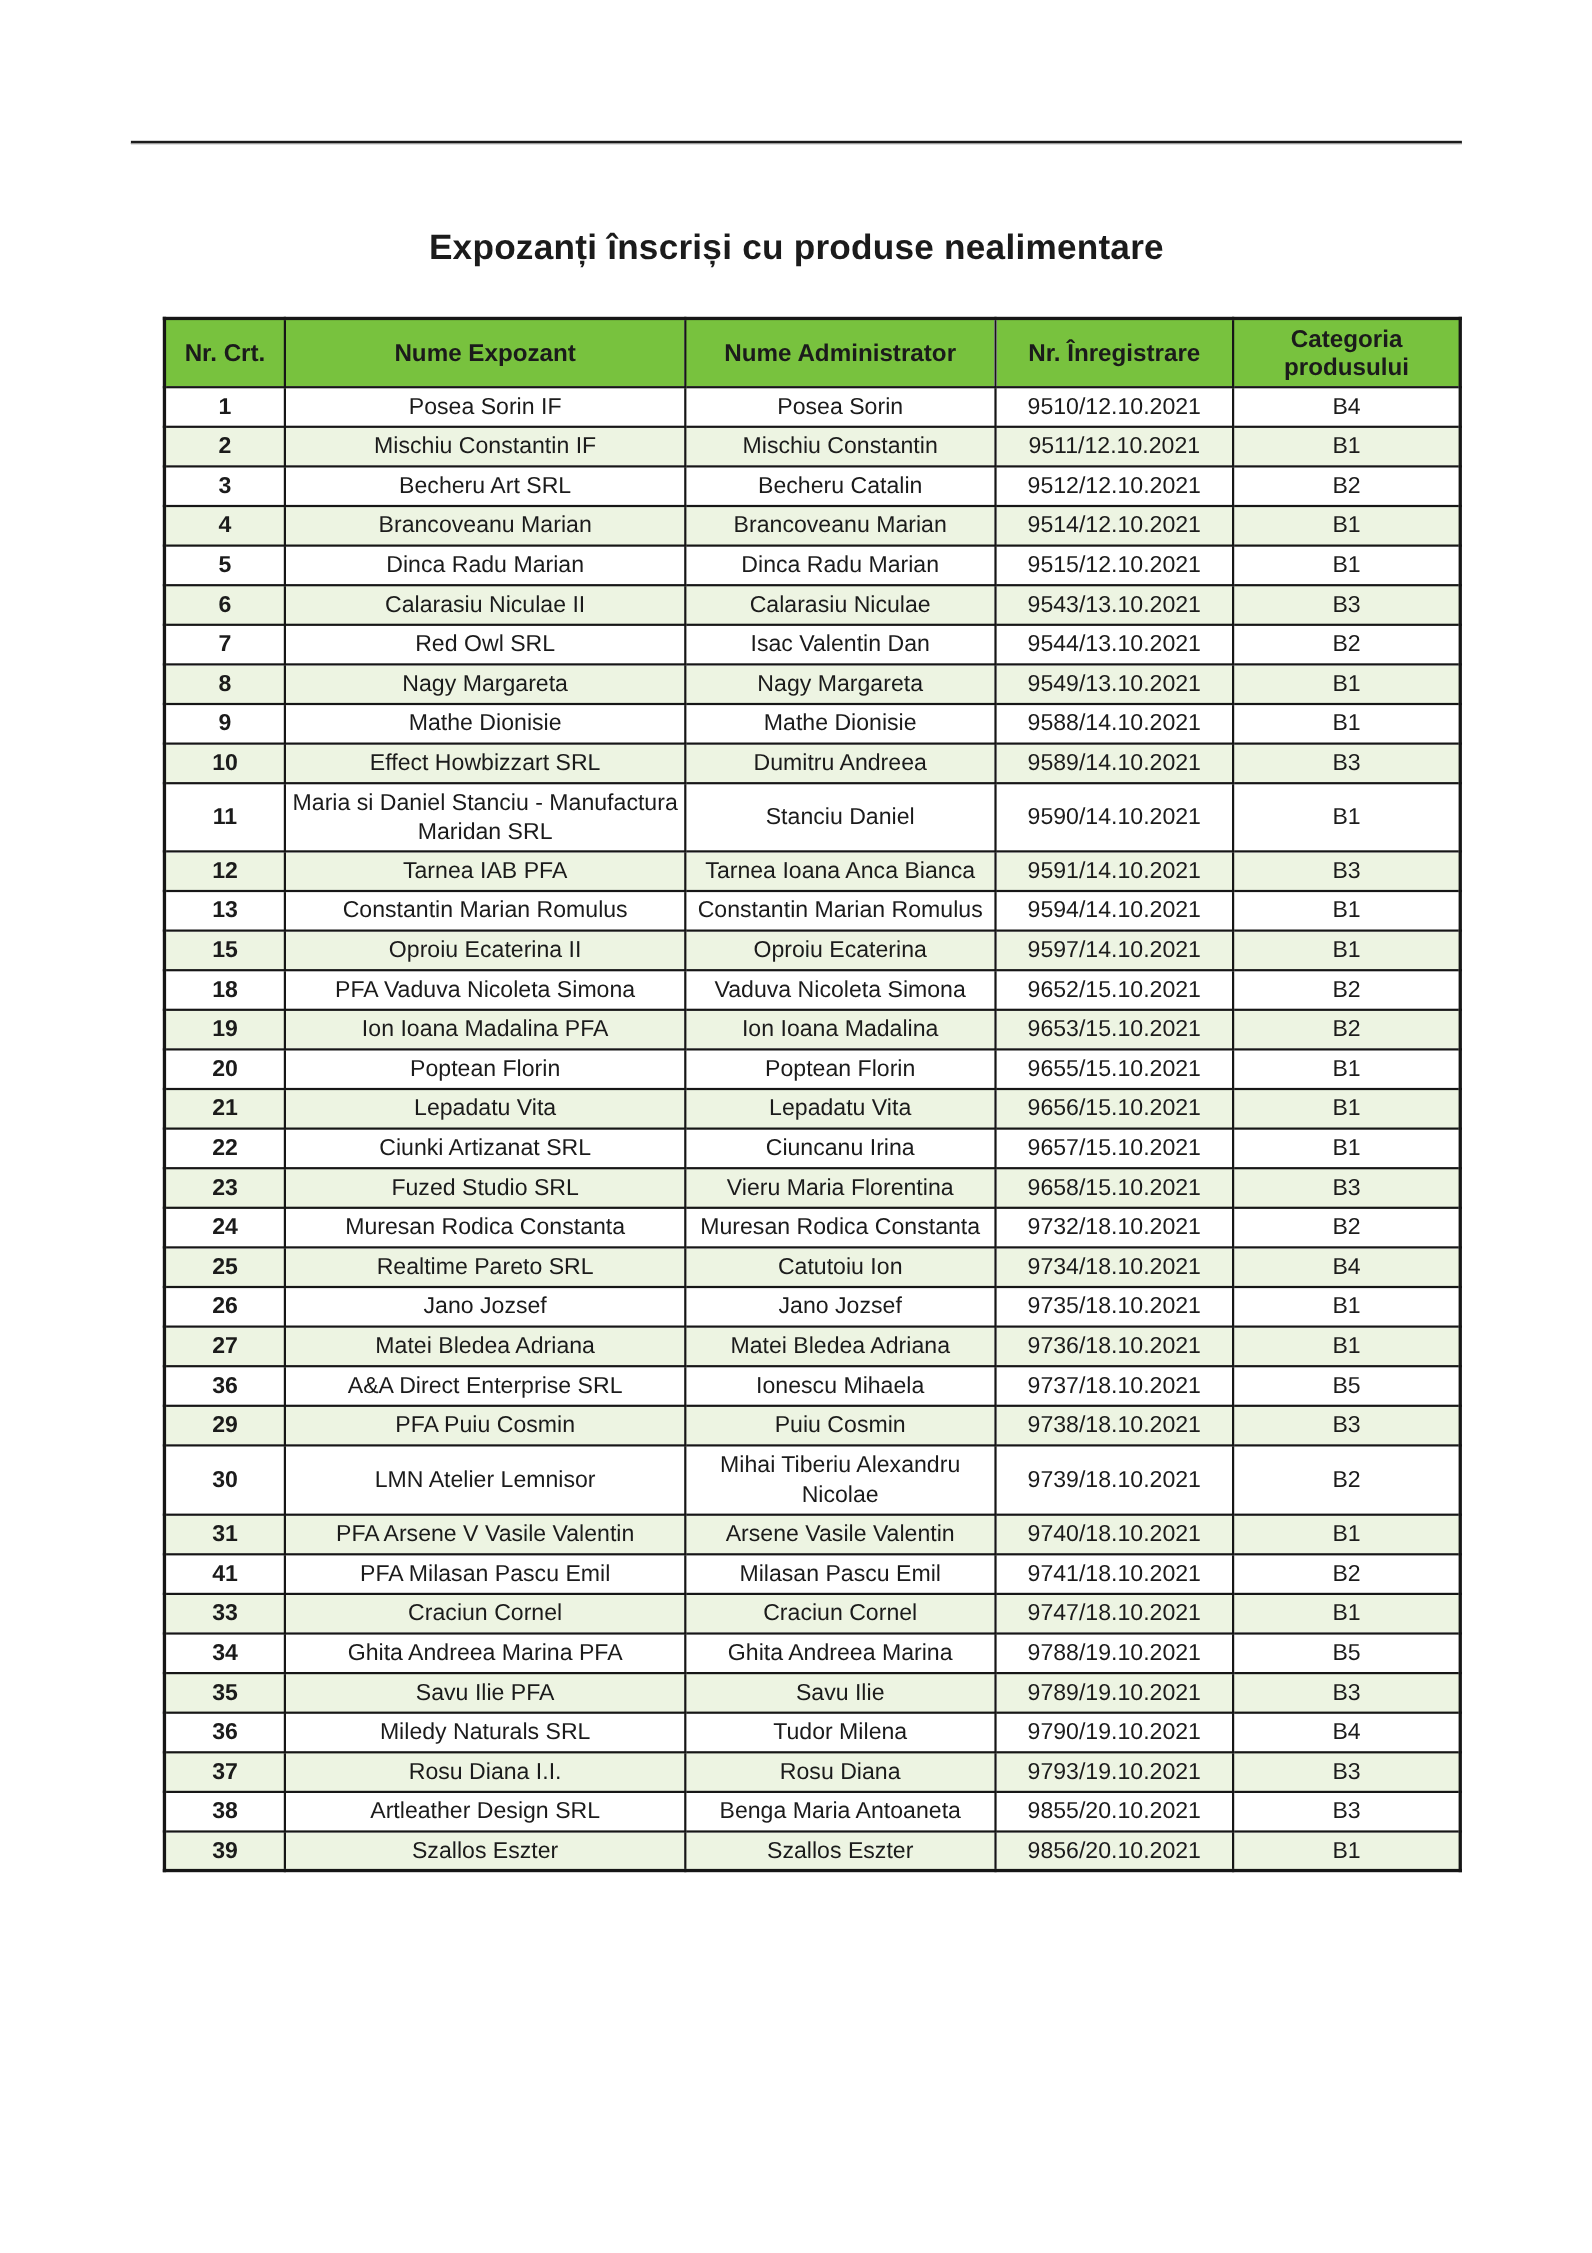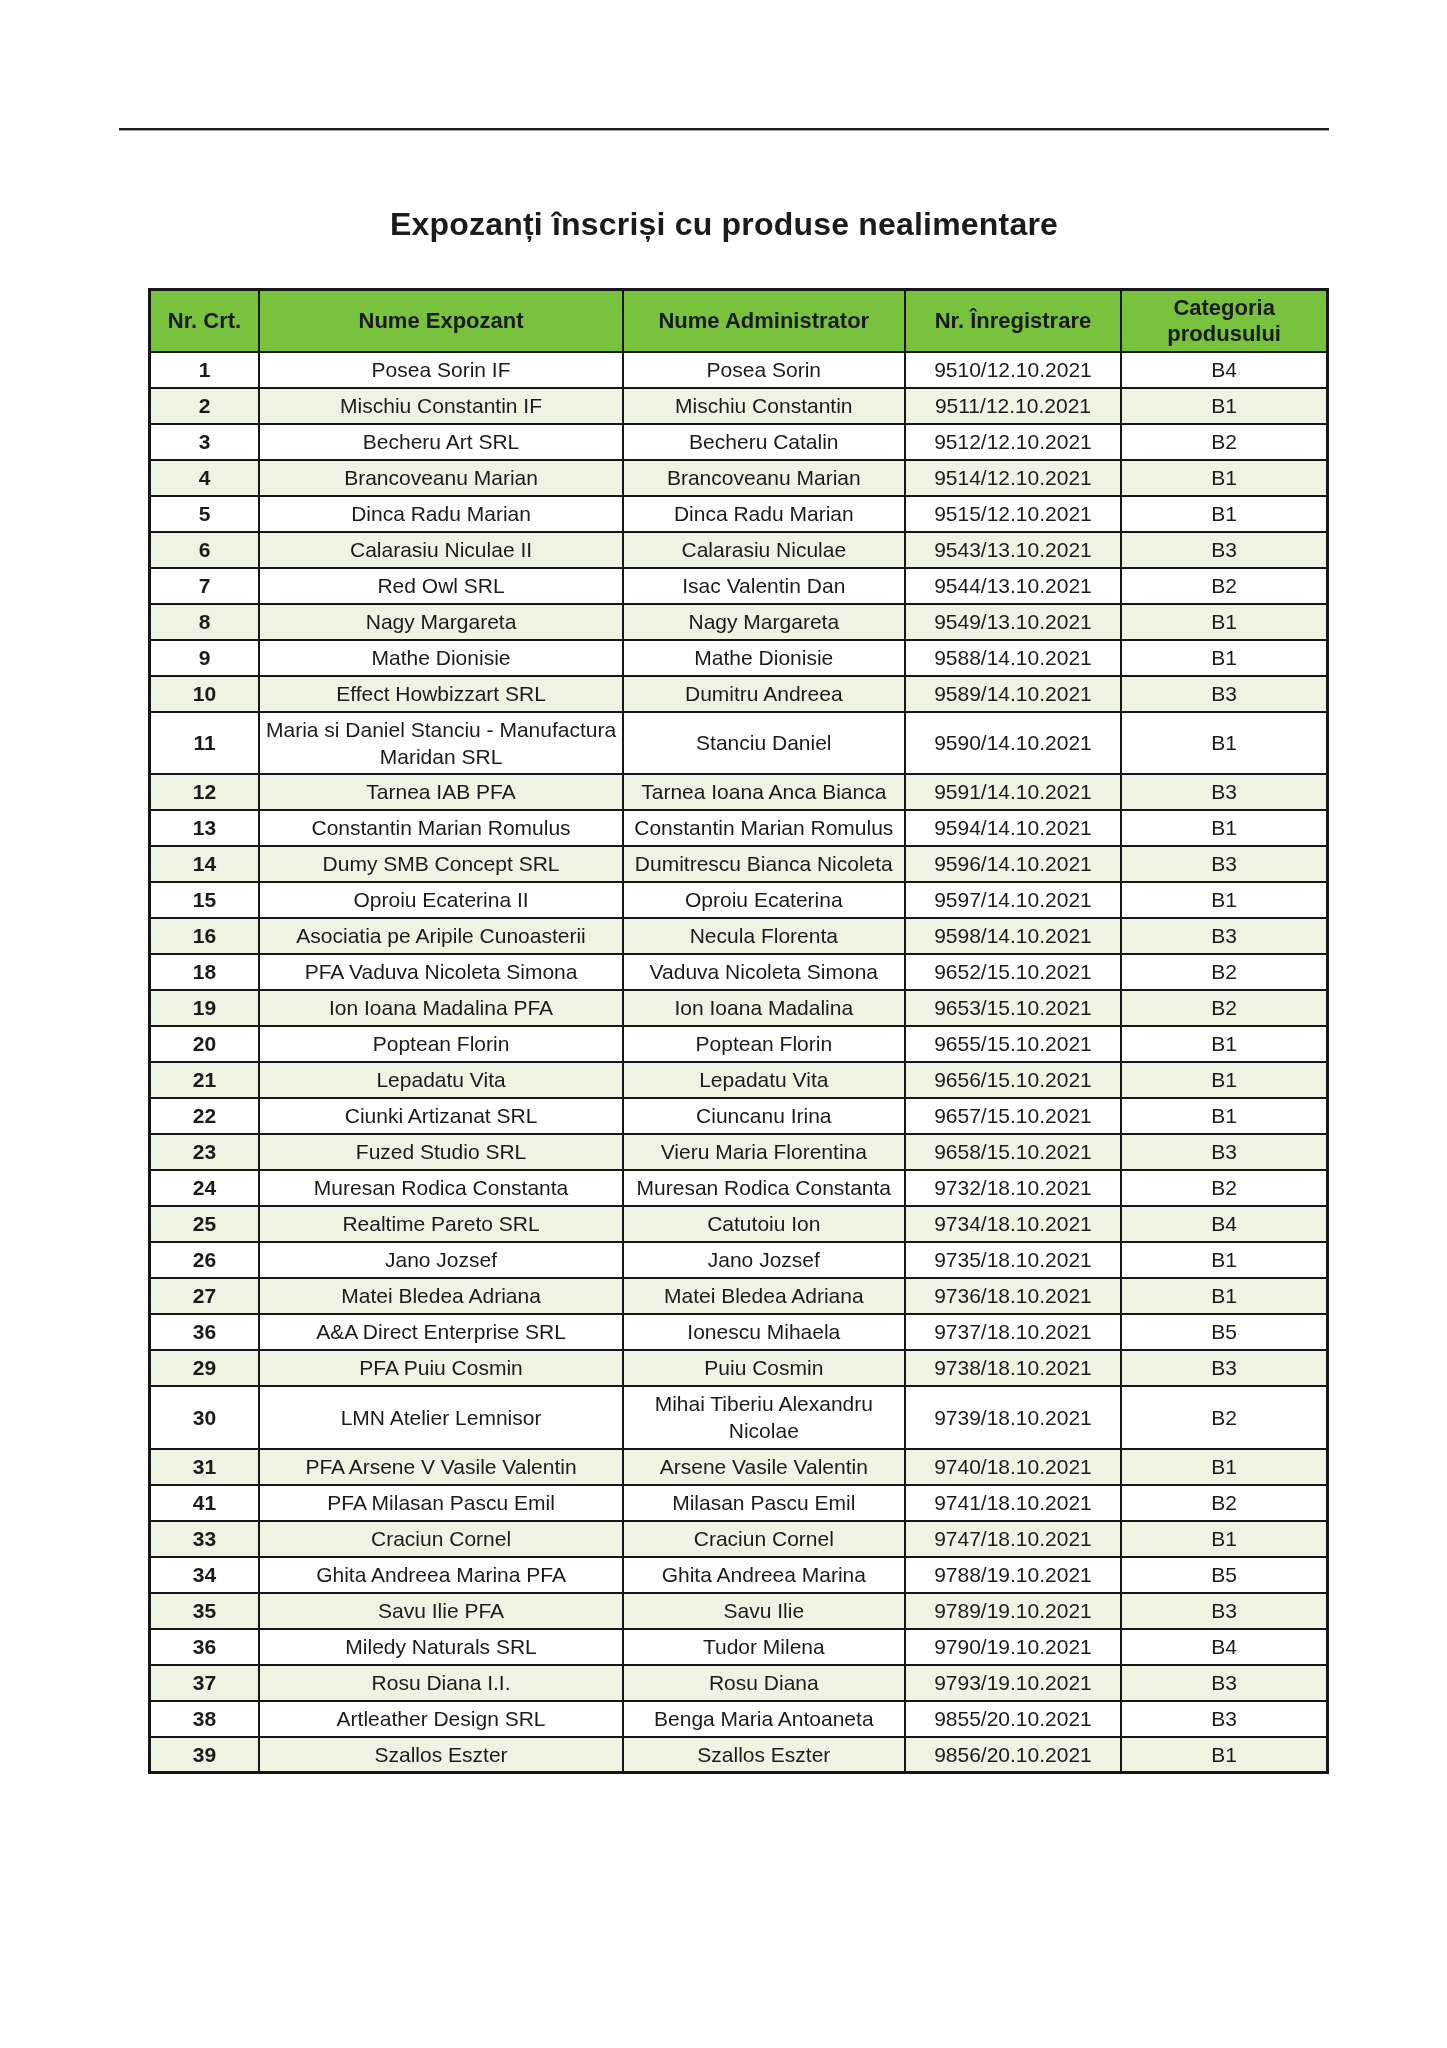--- a/index.html
+++ b/index.html
@@ -184,39 +184,25 @@
           <td>B3</td>
         </tr>
         <tr>
           <td>13</td>
           <td>Constantin Marian Romulus</td>
           <td>Constantin Marian Romulus</td>
           <td>9594/14.10.2021</td>
           <td>B1</td>
         </tr>
         <tr>
-          <td>14</td>
-          <td>Dumy SMB Concept SRL</td>
-          <td>Dumitrescu Bianca Nicoleta</td>
-          <td>9596/14.10.2021</td>
-          <td>B3</td>
-        </tr>
-        <tr>
           <td>15</td>
           <td>Oproiu Ecaterina II</td>
           <td>Oproiu Ecaterina</td>
           <td>9597/14.10.2021</td>
           <td>B1</td>
-        </tr>
-        <tr>
-          <td>16</td>
-          <td>Asociatia pe Aripile Cunoasterii</td>
-          <td>Necula Florenta</td>
-          <td>9598/14.10.2021</td>
-          <td>B3</td>
         </tr>
         <tr>
           <td>18</td>
           <td>PFA Vaduva Nicoleta Simona</td>
           <td>Vaduva Nicoleta Simona</td>
           <td>9652/15.10.2021</td>
           <td>B2</td>
         </tr>
         <tr>
           <td>19</td>

